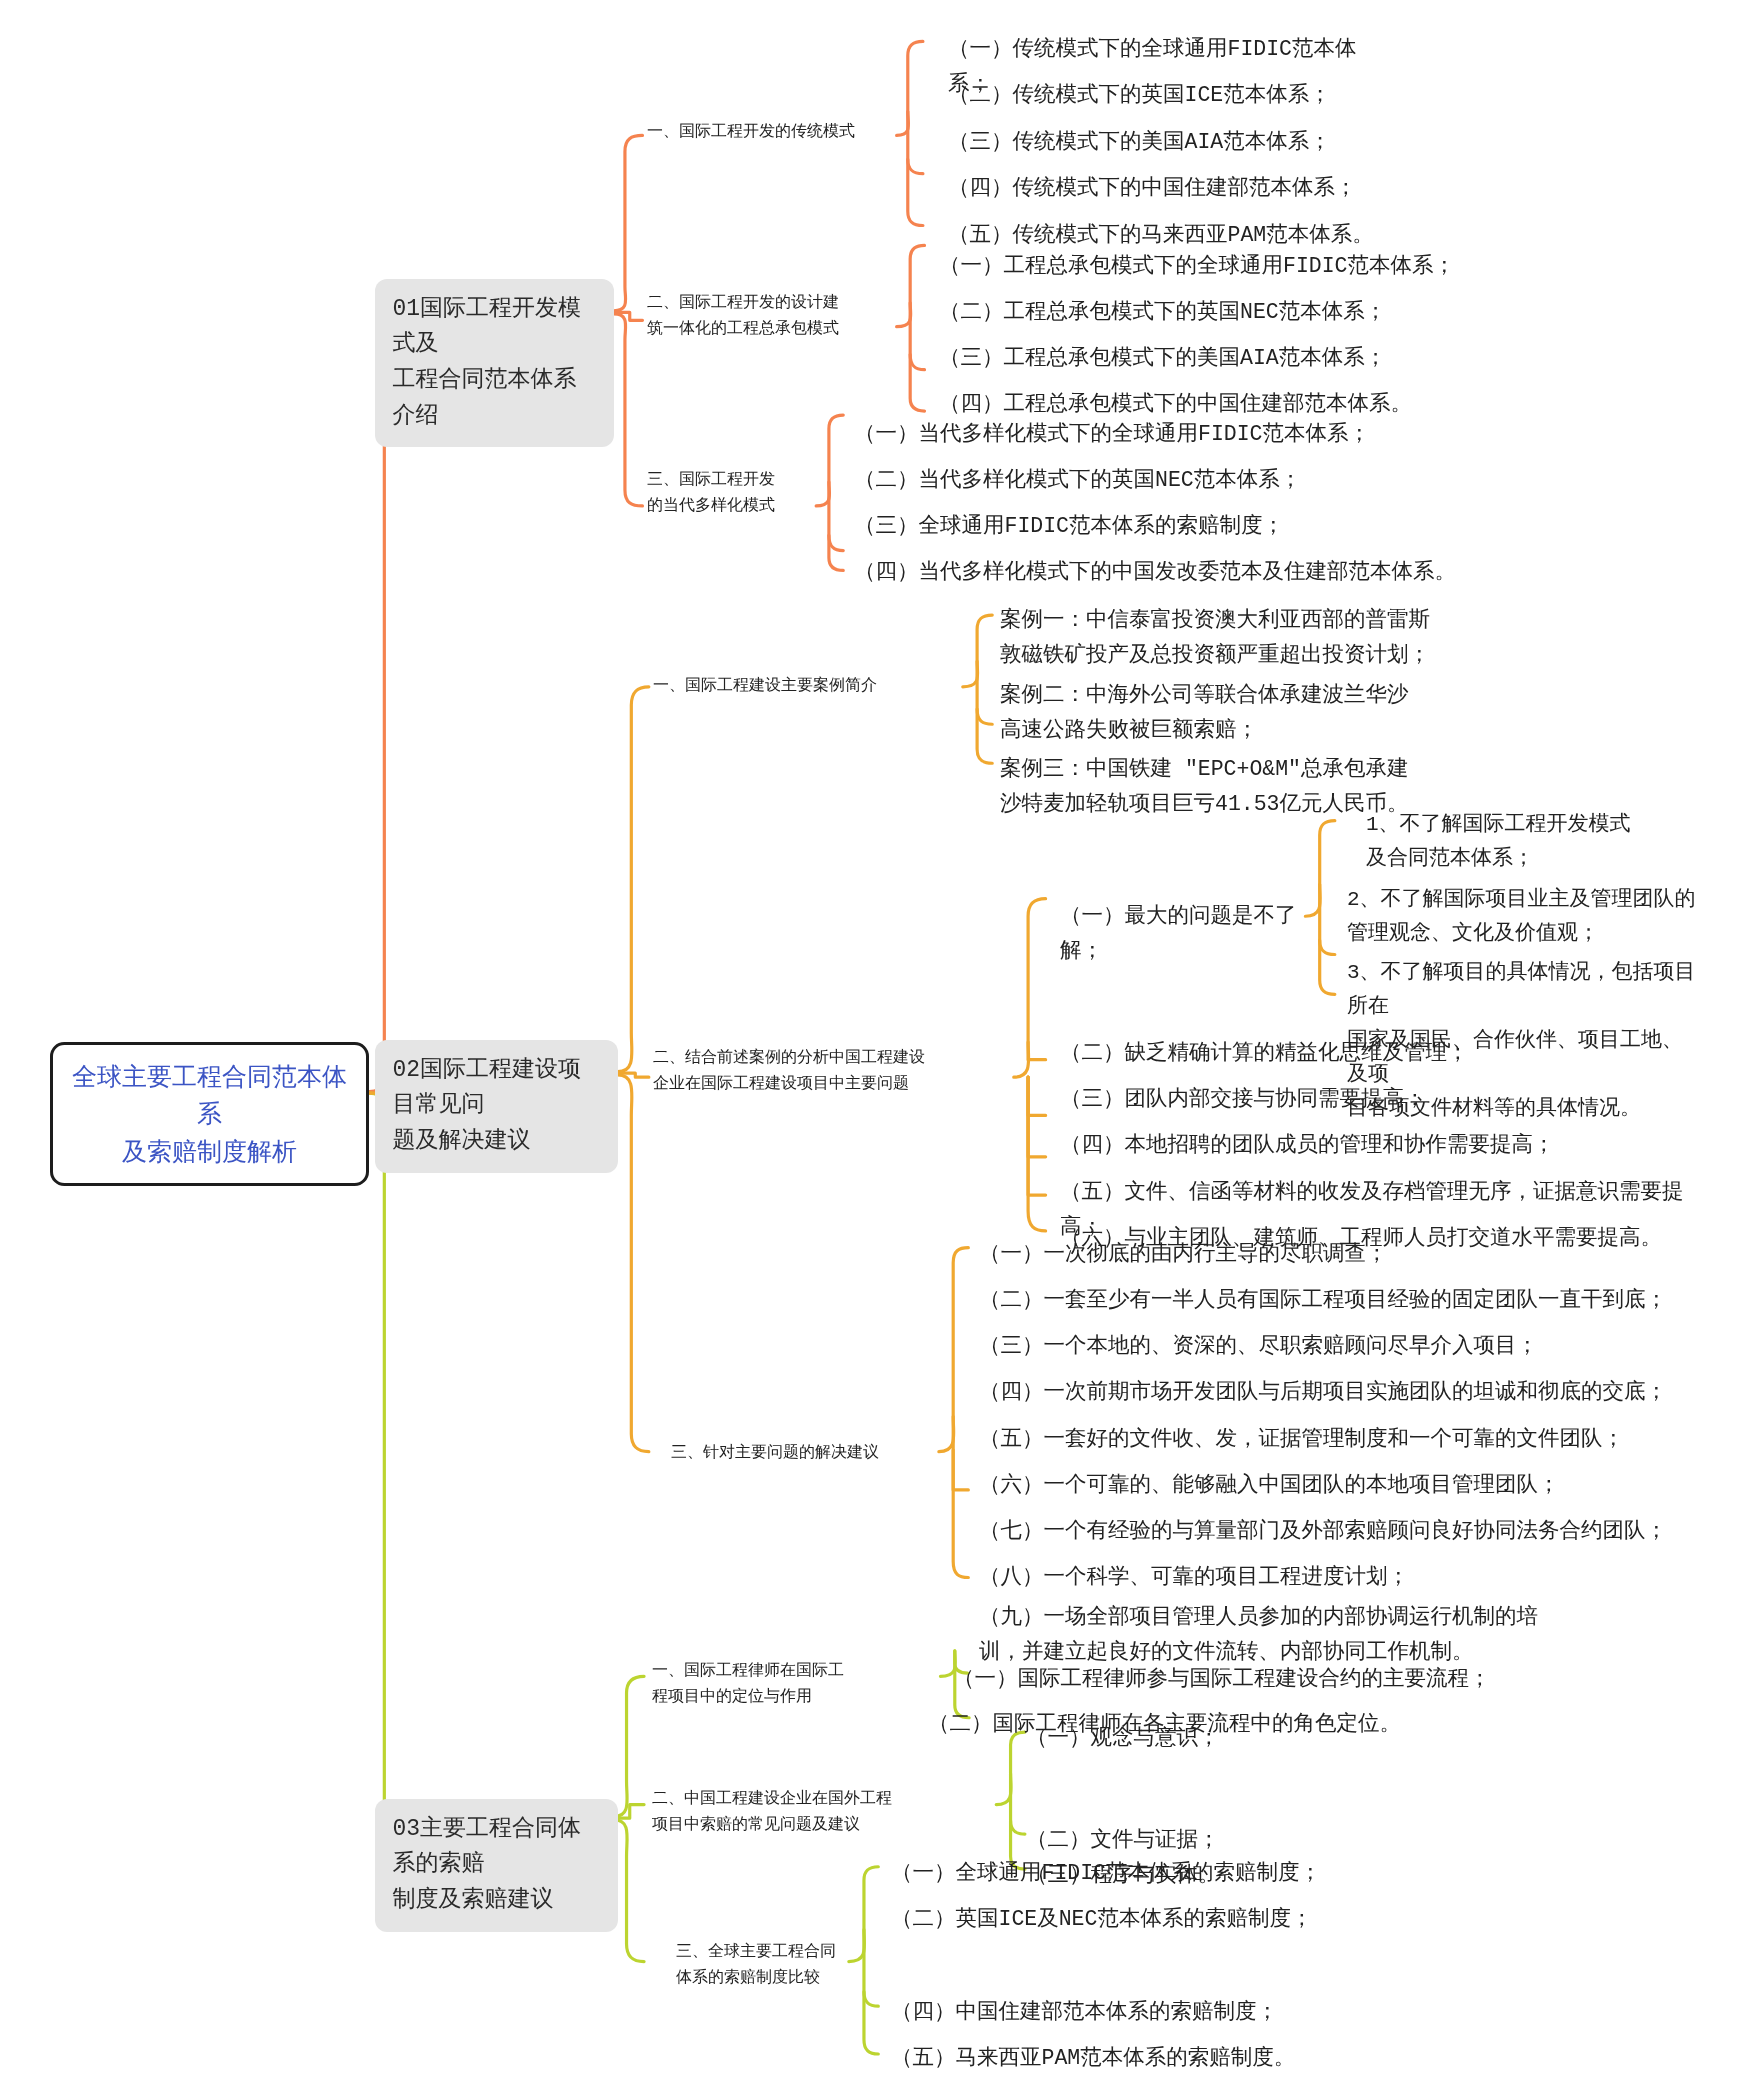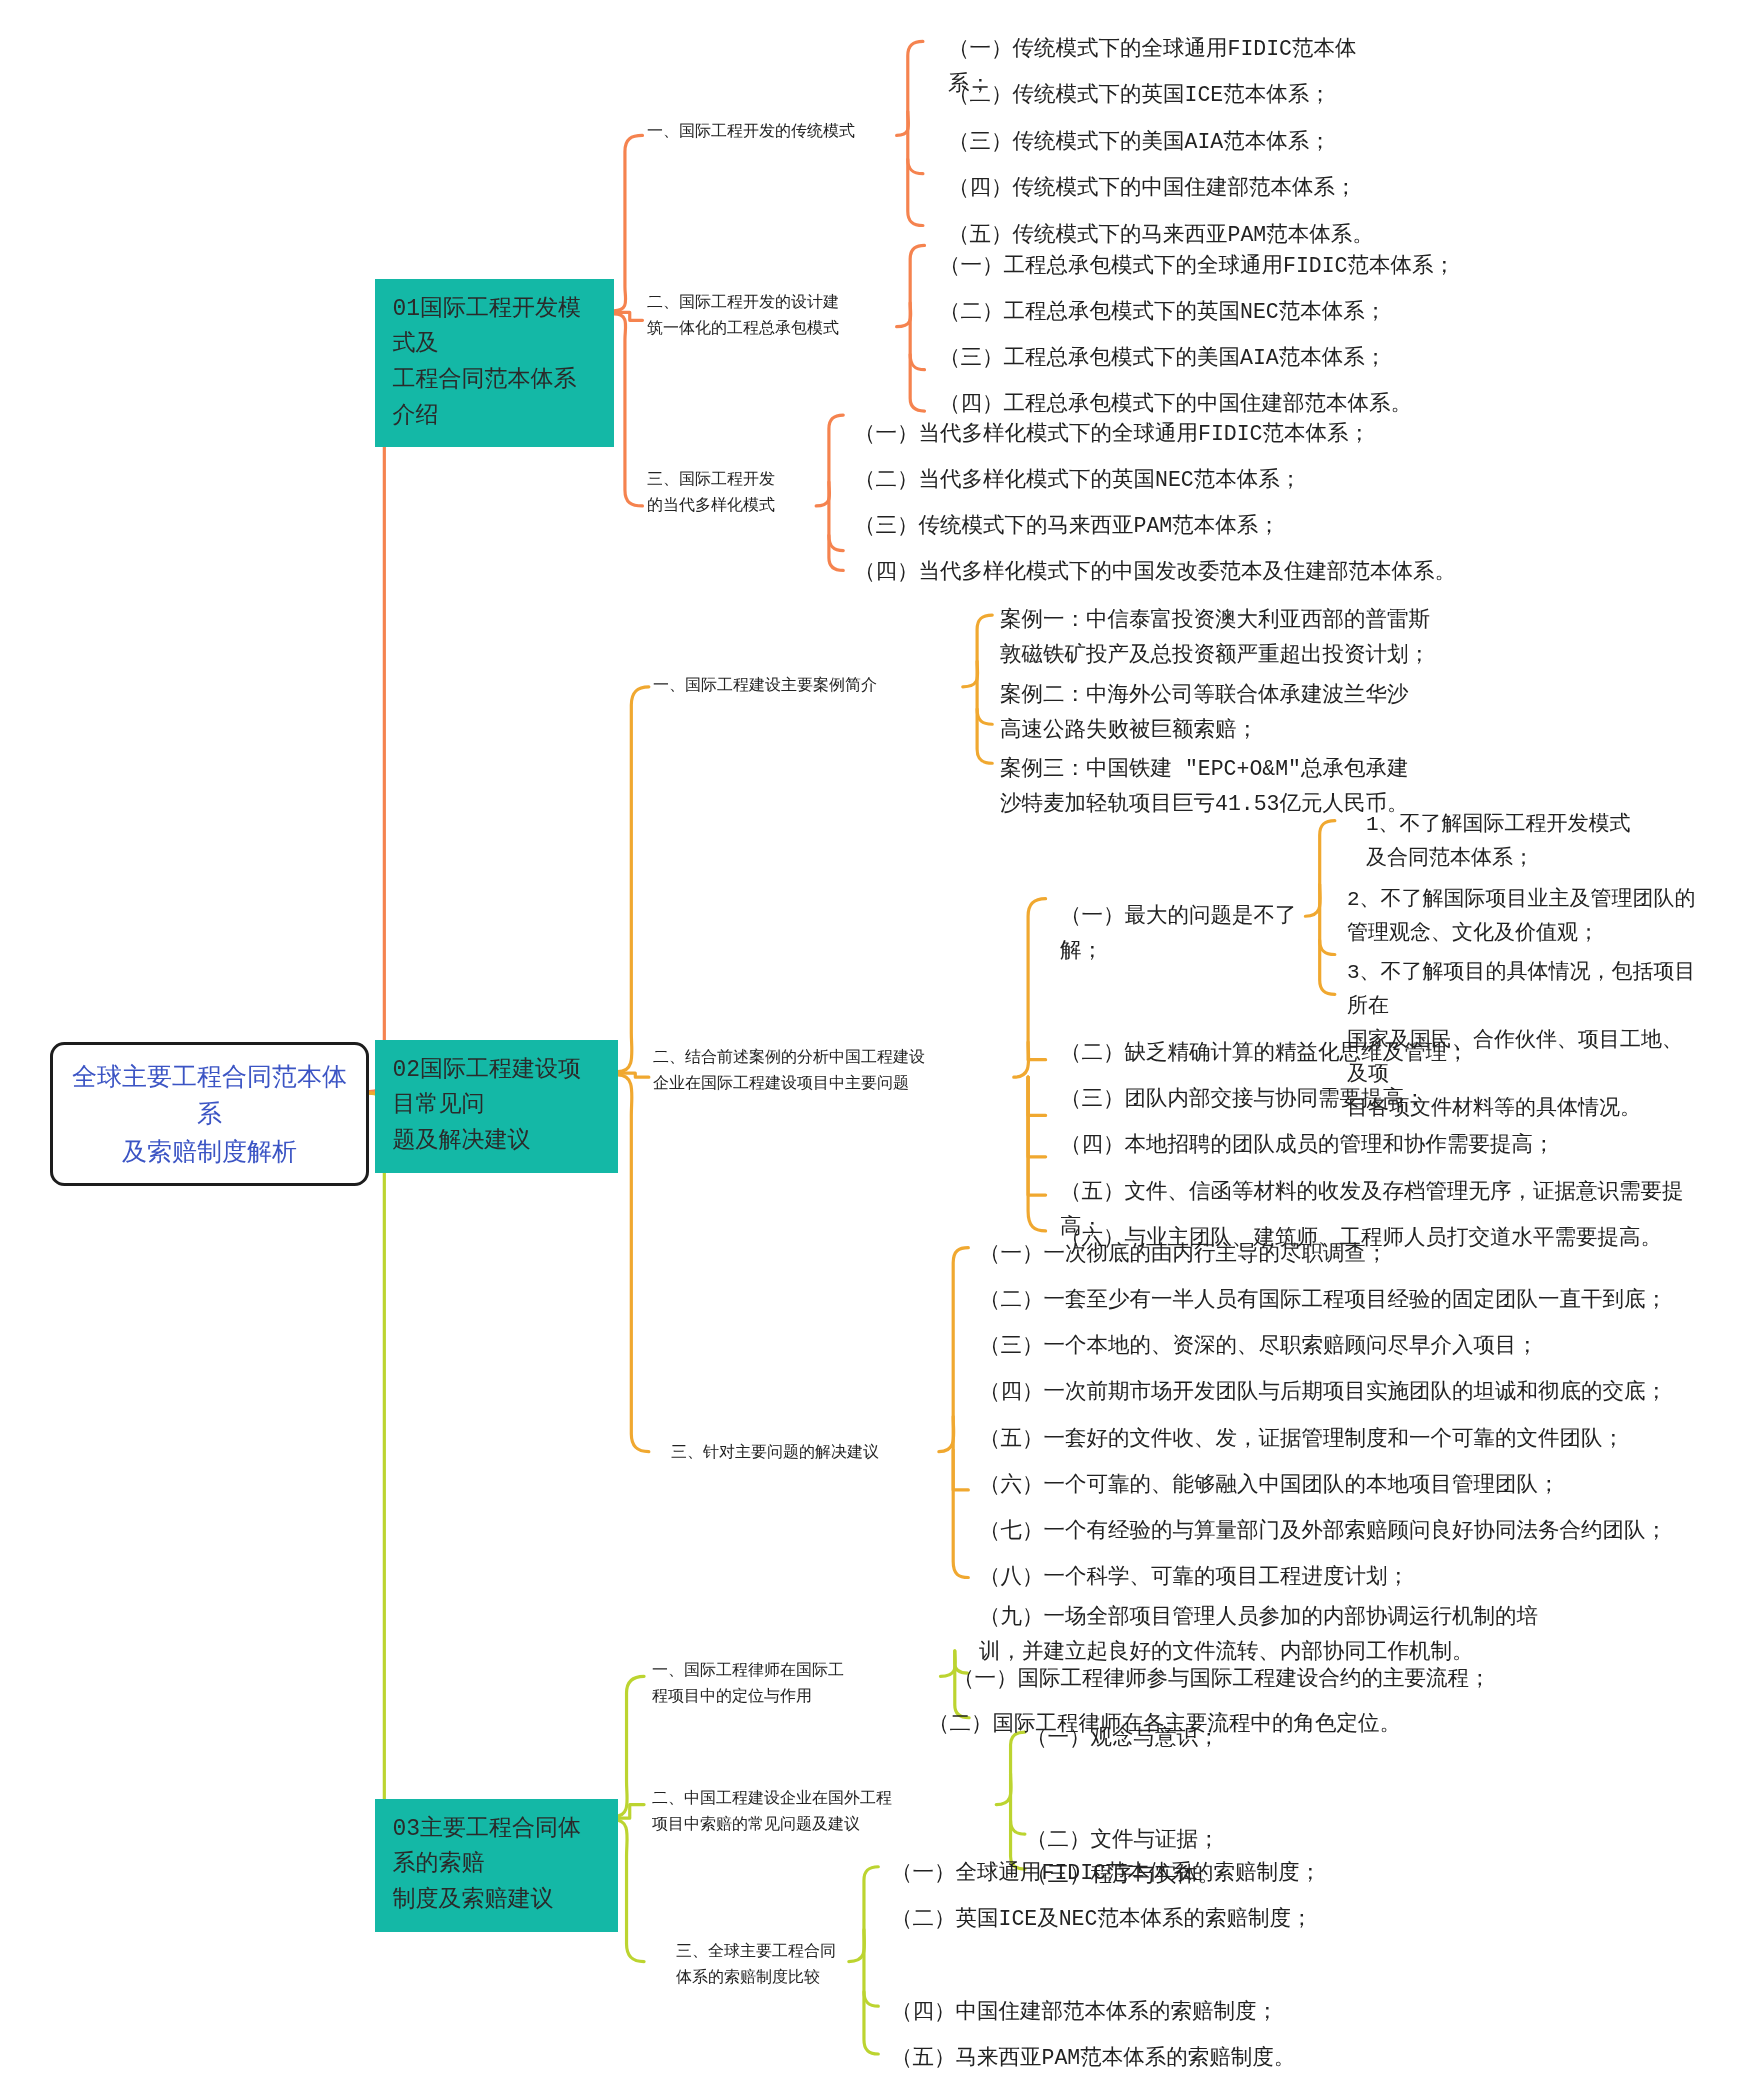--- a/index.html
+++ b/index.html
@@ -1,21 +1,21 @@
 <!DOCTYPE html>
 <html style="font-size:12.8px"><head>
 <meta charset="utf-8">
 <style>
   html,body{margin:0;padding:0;background:#ffffff;}
   body{width:1759px;height:2097px;font-family:"Liberation Sans","DejaVu Sans",sans-serif;color:#1a1a1a;overflow:hidden;}
   #stage{position:relative;width:1759px;height:2097px;}
 
   
   .node{position:absolute;box-sizing:border-box;white-space:pre-line;font-family:Liberation Mono, monospace;}
-  .lvl1{font-size:23px;line-height:1.55;color:#2a2a2a;background:#14b8a6;border-radius:0;padding:12.8px 17.5px;}
+  .lvl1{font-size:23px;line-height:1.55;color:#2a2a2a;background:#e5e5e5;border-radius:12px;padding:12.8px 17.5px;}
   .lvl2{font-size:16px;line-height:1.62;color:#222;}
   .lvl3{font-size:21.5px;line-height:1.62;color:#222;}
   .lvl4{font-size:21px;line-height:1.62;color:#222;}
 
   
   #root-node{
     position:absolute;left:50px;top:1042px;width:319px;
     border:3.2px solid #1d1d1d;border-radius:14.3px;background:#fff;
     padding:12.8px 8px;text-align:center;
     font-size:25px;line-height:1.5;color:#3b54c4;white-space:pre-line;
@@ -110,21 +110,21 @@
 筑一体化的工程总承包模式</div>
   <div class="node lvl3" style="left:939px;top:249px;width:542px;">（一）工程总承包模式下的全球通用FIDIC范本体系；</div>
   <div class="node lvl3" style="left:939px;top:295px;width:542px;">（二）工程总承包模式下的英国NEC范本体系；</div>
   <div class="node lvl3" style="left:939px;top:341px;width:542px;">（三）工程总承包模式下的美国AIA范本体系；</div>
   <div class="node lvl3" style="left:939px;top:387px;width:542px;">（四）工程总承包模式下的中国住建部范本体系。</div>
 
   <div class="node lvl2" style="left:647px;top:468px;width:199px;">三、国际工程开发
 的当代多样化模式</div>
   <div class="node lvl3" style="left:854px;top:417px;width:574px;">（一）当代多样化模式下的全球通用FIDIC范本体系；</div>
   <div class="node lvl3" style="left:854px;top:463px;width:574px;">（二）当代多样化模式下的英国NEC范本体系；</div>
-  <div class="node lvl3" style="left:854px;top:509px;width:574px;">（三）传统模式下的马来西亚PAM范本体系；</div>
+  <div class="node lvl3" style="left:854px;top:509px;width:574px;">（三）全球通用FIDIC范本体系的索赔制度；</div>
   <div class="node lvl3" style="left:854px;top:555px;width:638px;">（四）当代多样化模式下的中国发改委范本及住建部范本体系。</div>
 
   <div class="node lvl1" style="left:375px;top:1040px;width:243px;">02国际工程建设项目常见问
 题及解决建议</div>
 
   <div class="node lvl2" style="left:653px;top:674px;width:319px;">一、国际工程建设主要案例简介</div>
   <div class="node lvl3" style="left:1000px;top:603px;width:430px;">案例一：中信泰富投资澳大利亚西部的普雷斯
 敦磁铁矿投产及总投资额严重超出投资计划；</div>
   <div class="node lvl3" style="left:1000px;top:678px;width:430px;">案例二：中海外公司等联合体承建波兰华沙
 高速公路失败被巨额索赔；</div>

